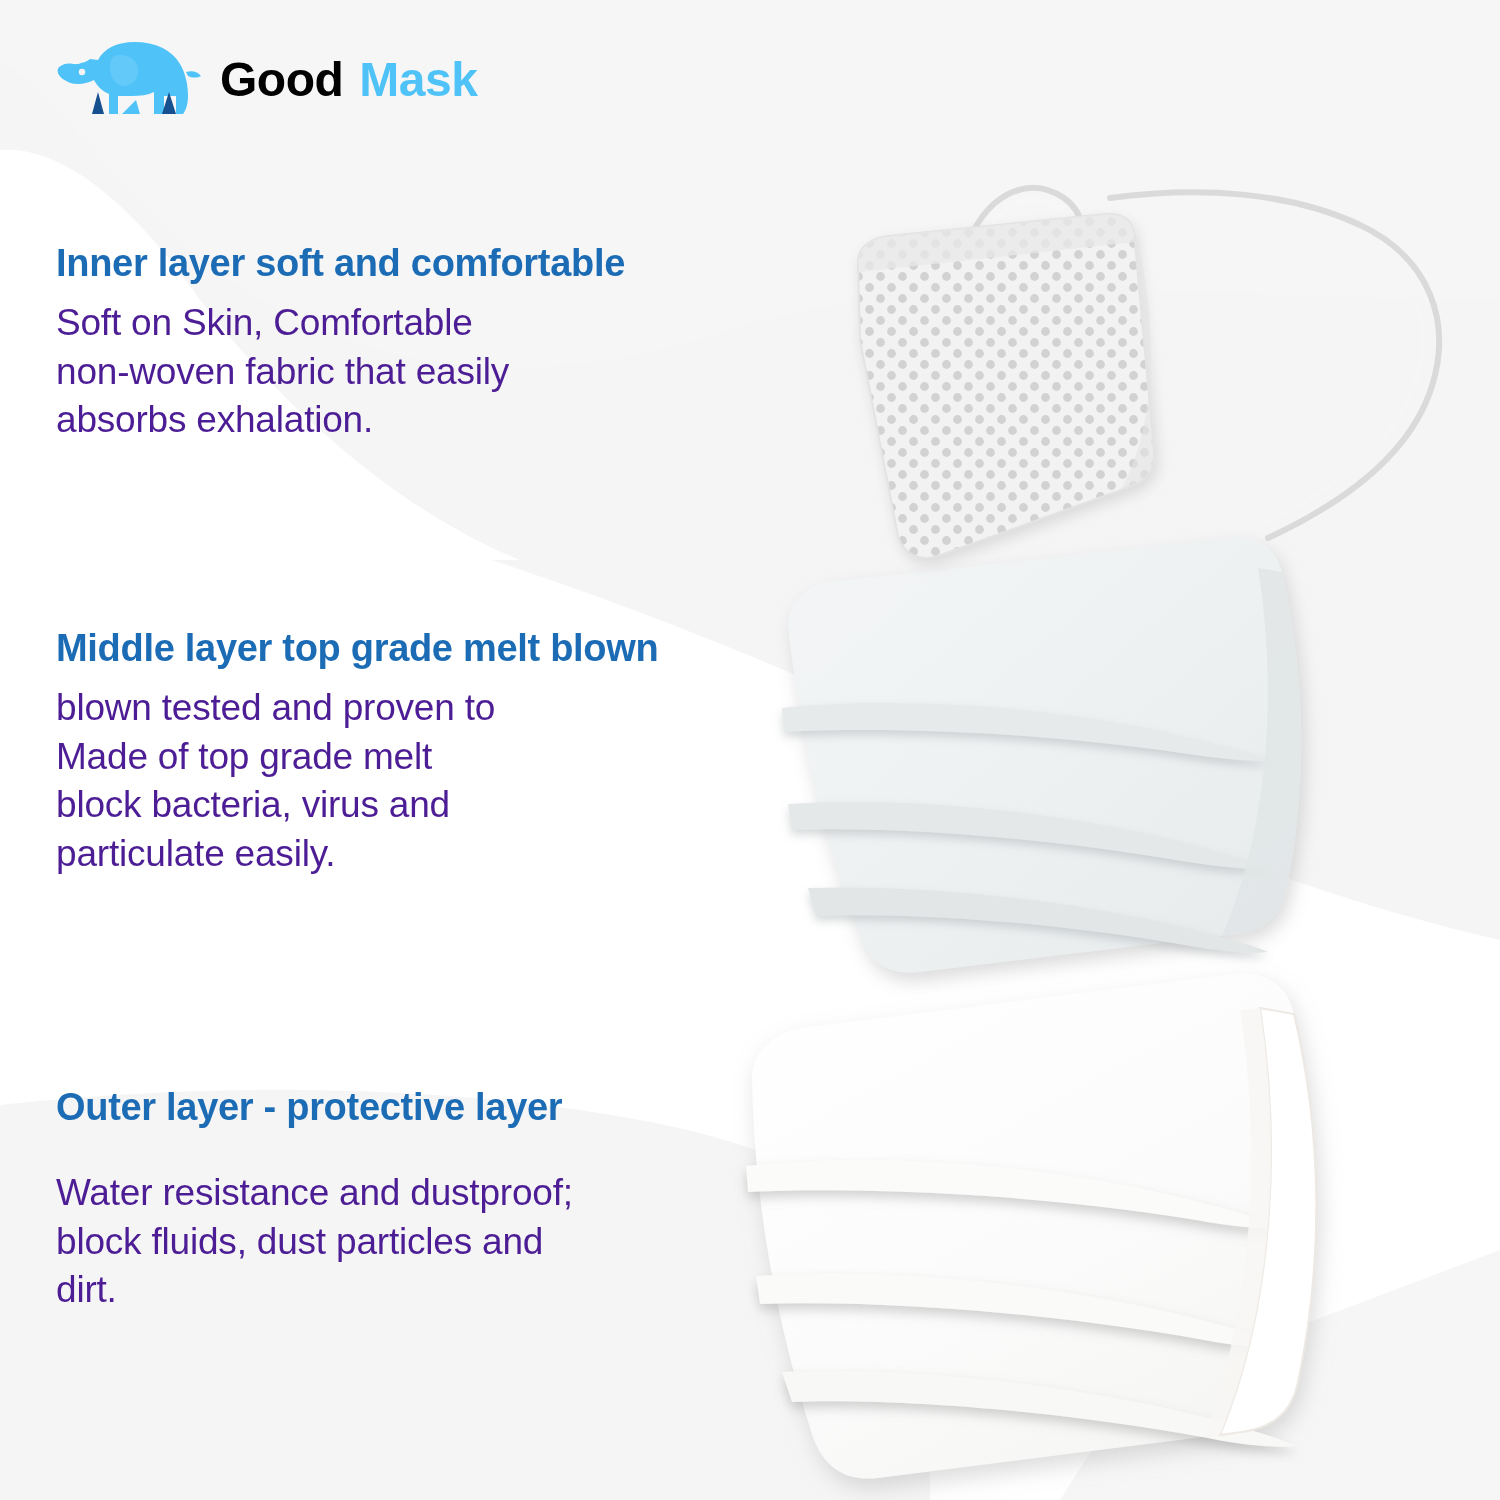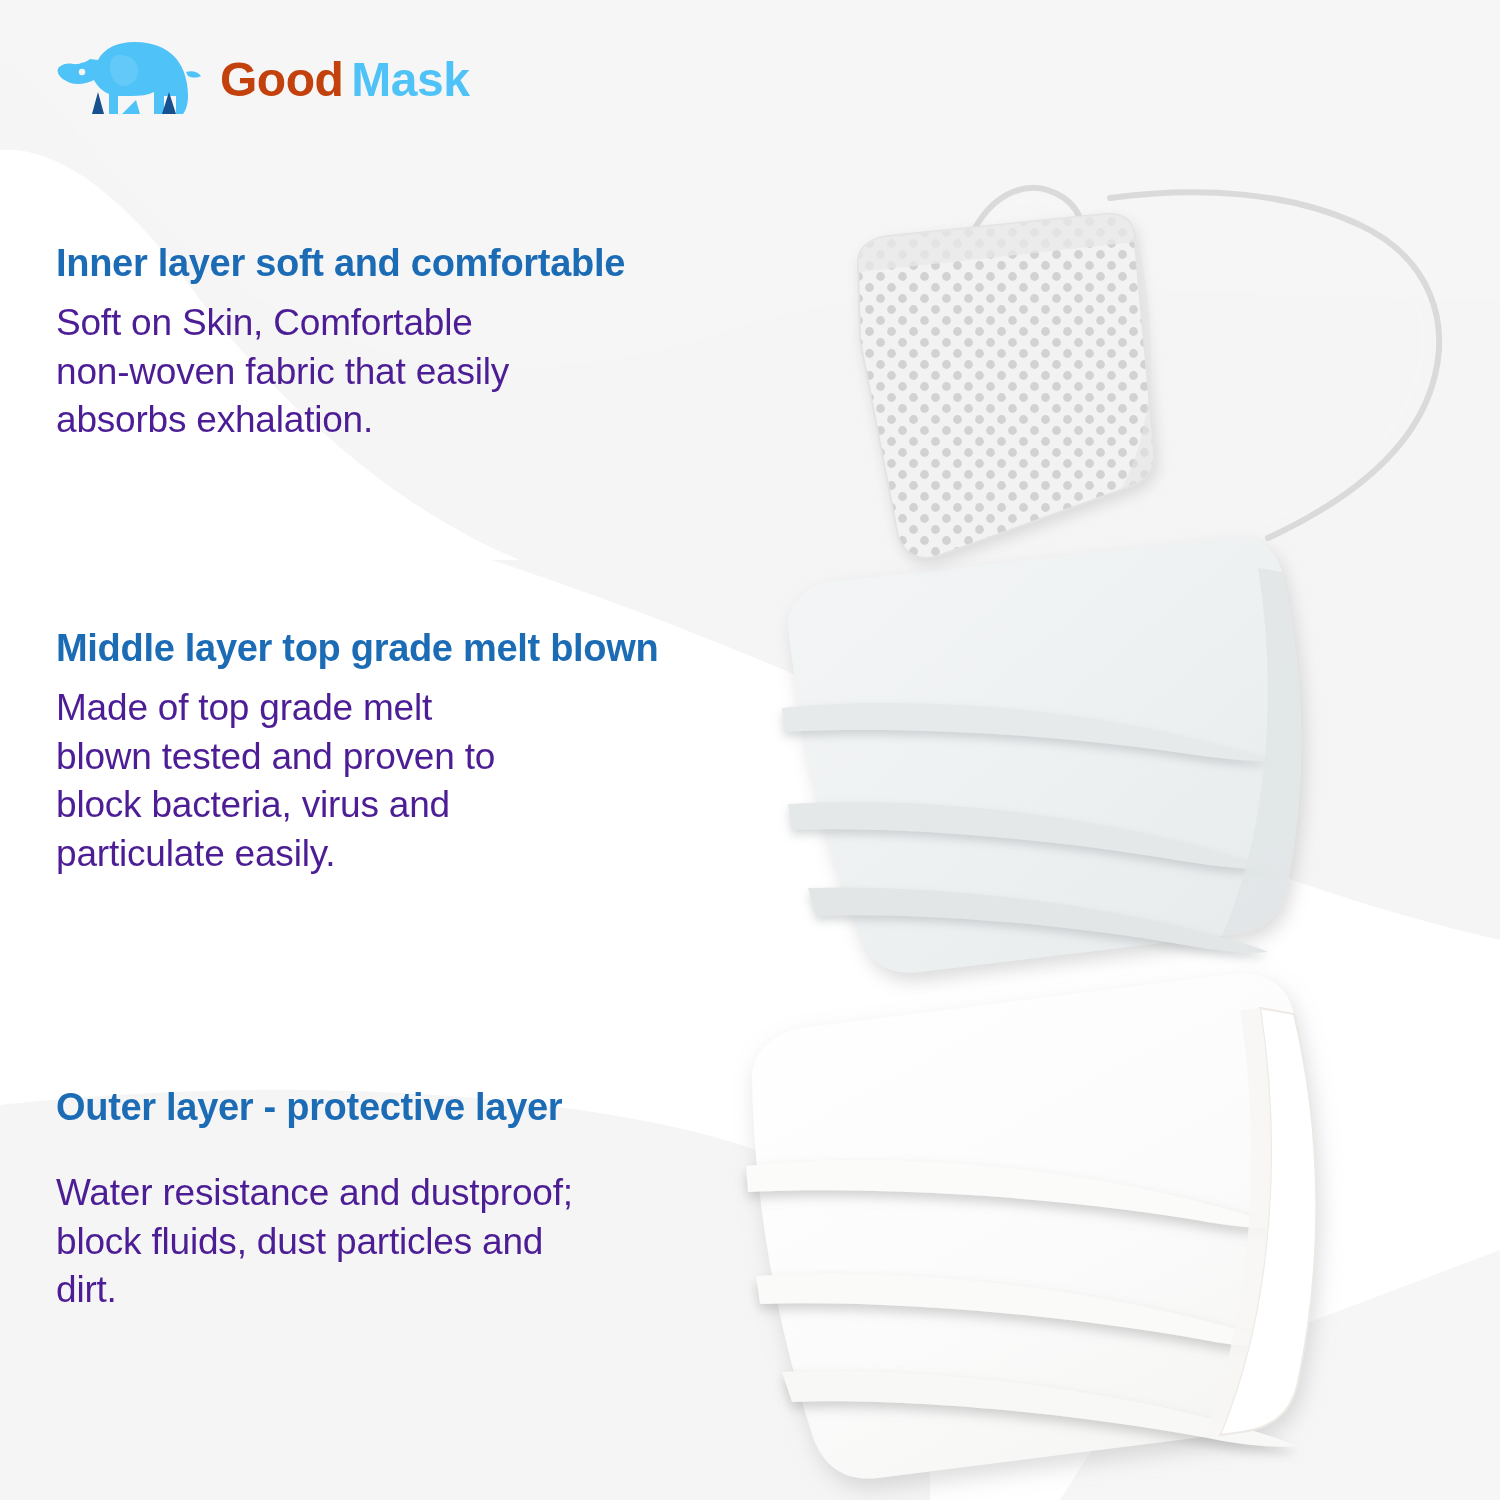--- a/index.html
+++ b/index.html
@@ -37,22 +37,22 @@
     z-index: 5;
   }
   .logo-mark { width: 150px; height: 92px; display: block; }
   .logo-text {
     font-size: 48px;
     font-weight: bold;
     letter-spacing: -0.5px;
     white-space: nowrap;
     line-height: 1;
   }
-  .logo-good { color: #c2410c; }
-  .logo-mask { color: #4FC3F7; margin-left: 8px; }
+  .logo-good { color: #000000; }
+  .logo-mask { color: #4FC3F7; margin-left: 16px; }
 
   
   .block {
     position: absolute;
     left: 56px;
     z-index: 5;
     width: 720px;
   }
   .block-1 { top: 243px; }
   .block-2 { top: 628px; }
@@ -276,22 +276,22 @@
     <p class="block-body">
       <span>Soft on Skin, Comfortable</span>
       <span>non-woven fabric that easily</span>
       <span>absorbs exhalation.</span>
     </p>
   </div>
 
   <div class="block block-2">
     <h2 class="block-title">Middle layer top grade melt blown</h2>
     <p class="block-body">
+      <span>blown tested and proven to</span>
       <span>Made of top grade melt</span>
-      <span>blown tested and proven to</span>
       <span>block bacteria, virus and</span>
       <span>particulate easily.</span>
     </p>
   </div>
 
   <div class="block block-3">
     <h2 class="block-title">Outer layer - protective layer</h2>
     <p class="block-body">
       <span>Water resistance and dustproof;</span>
       <span>block fluids, dust particles and</span>

